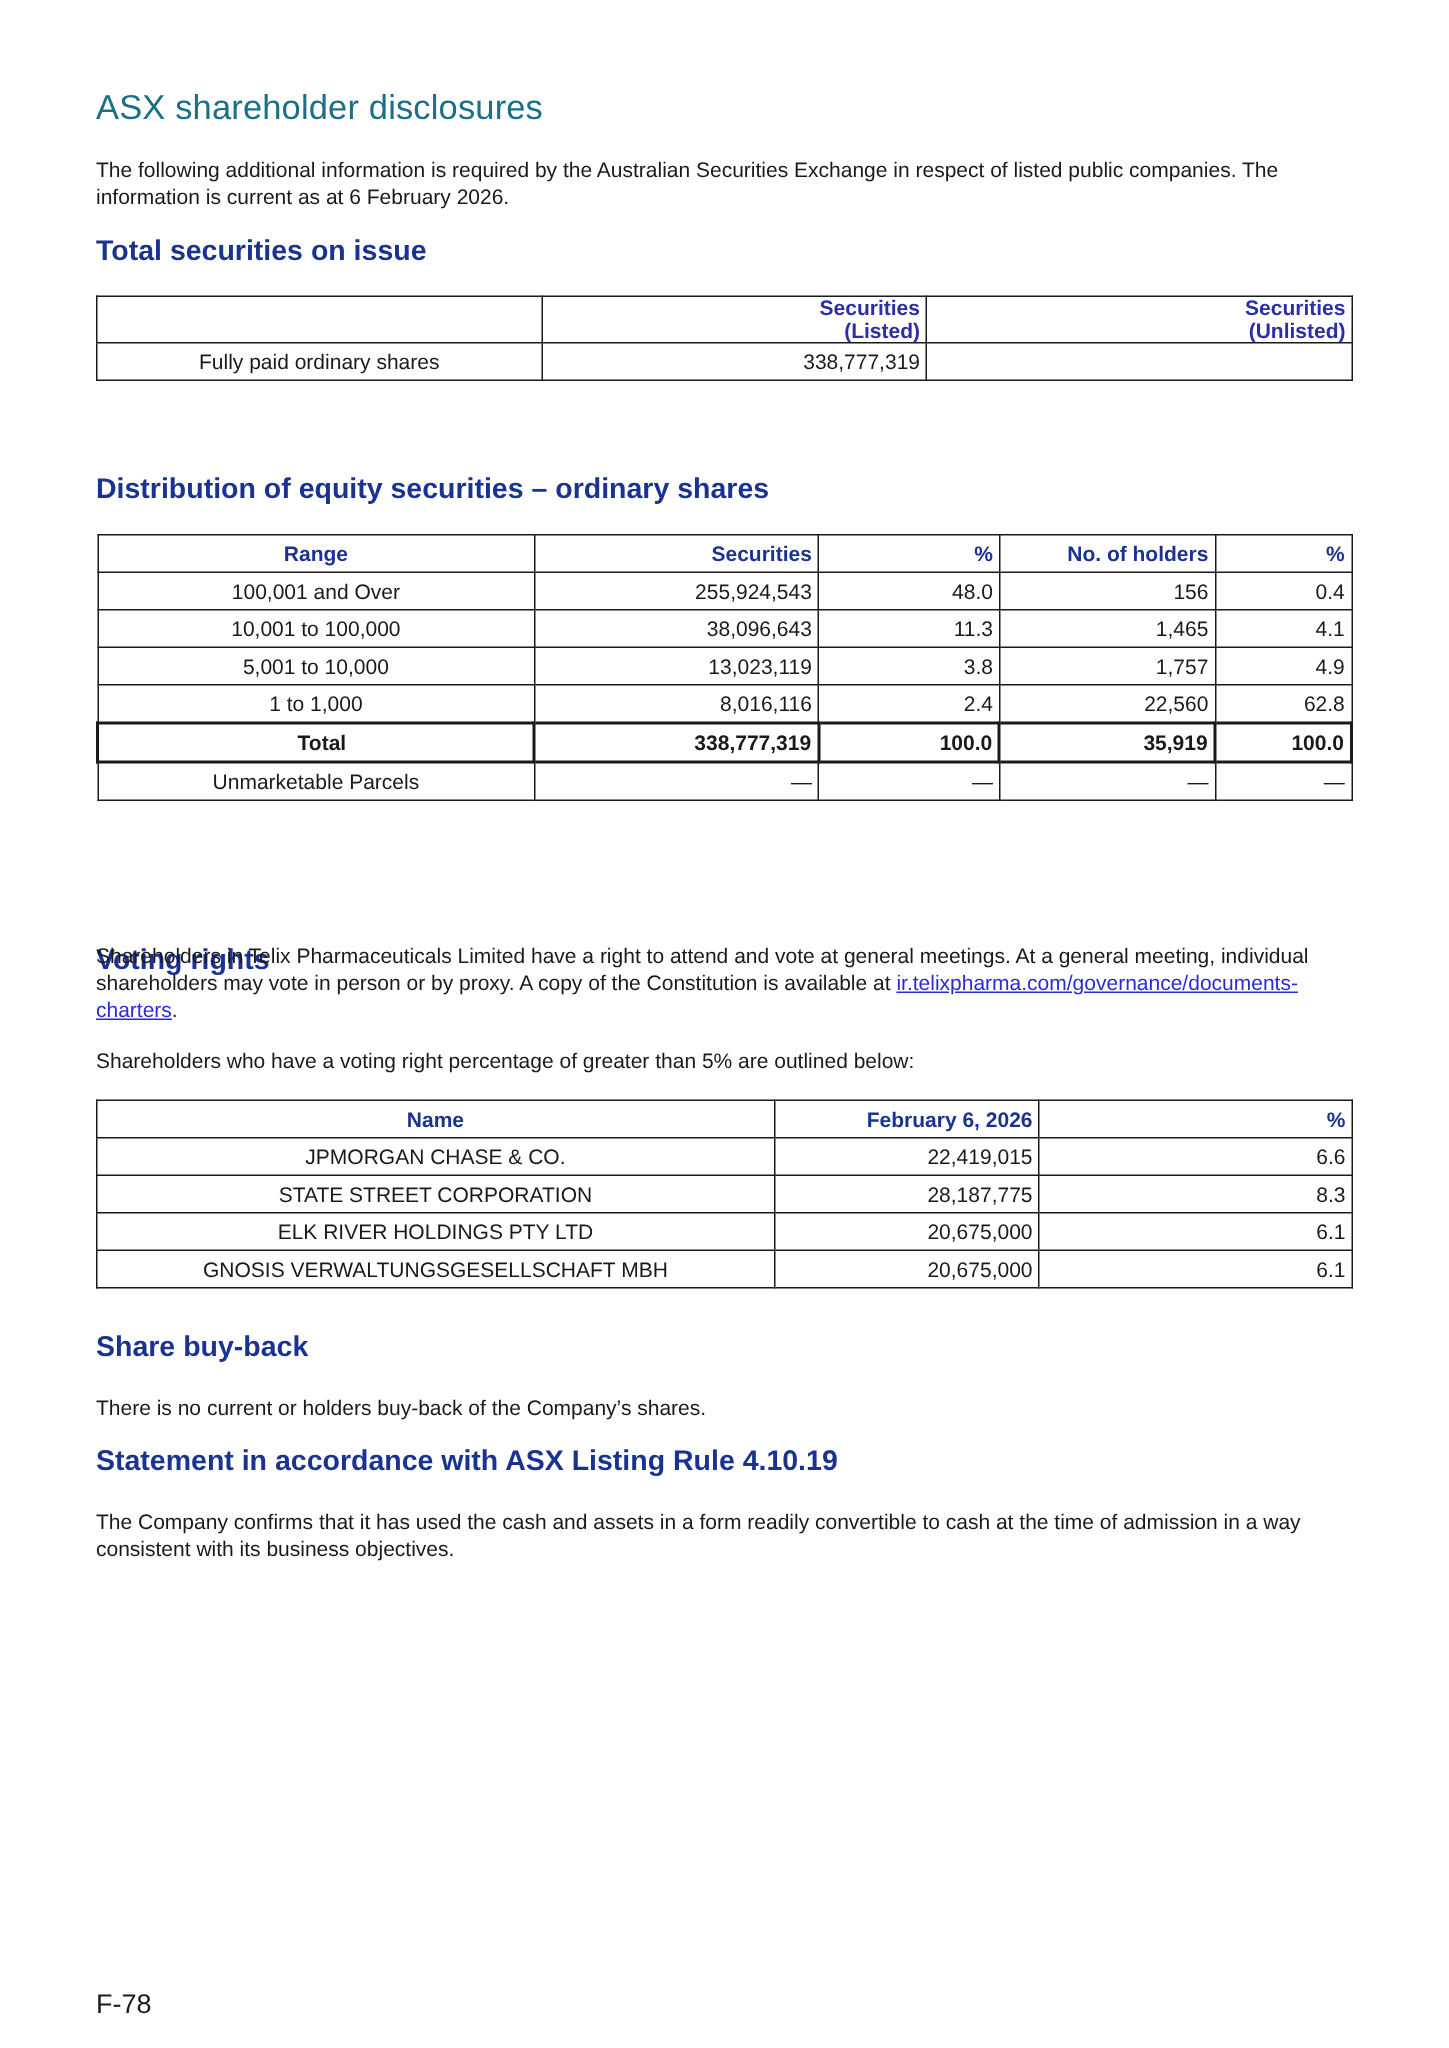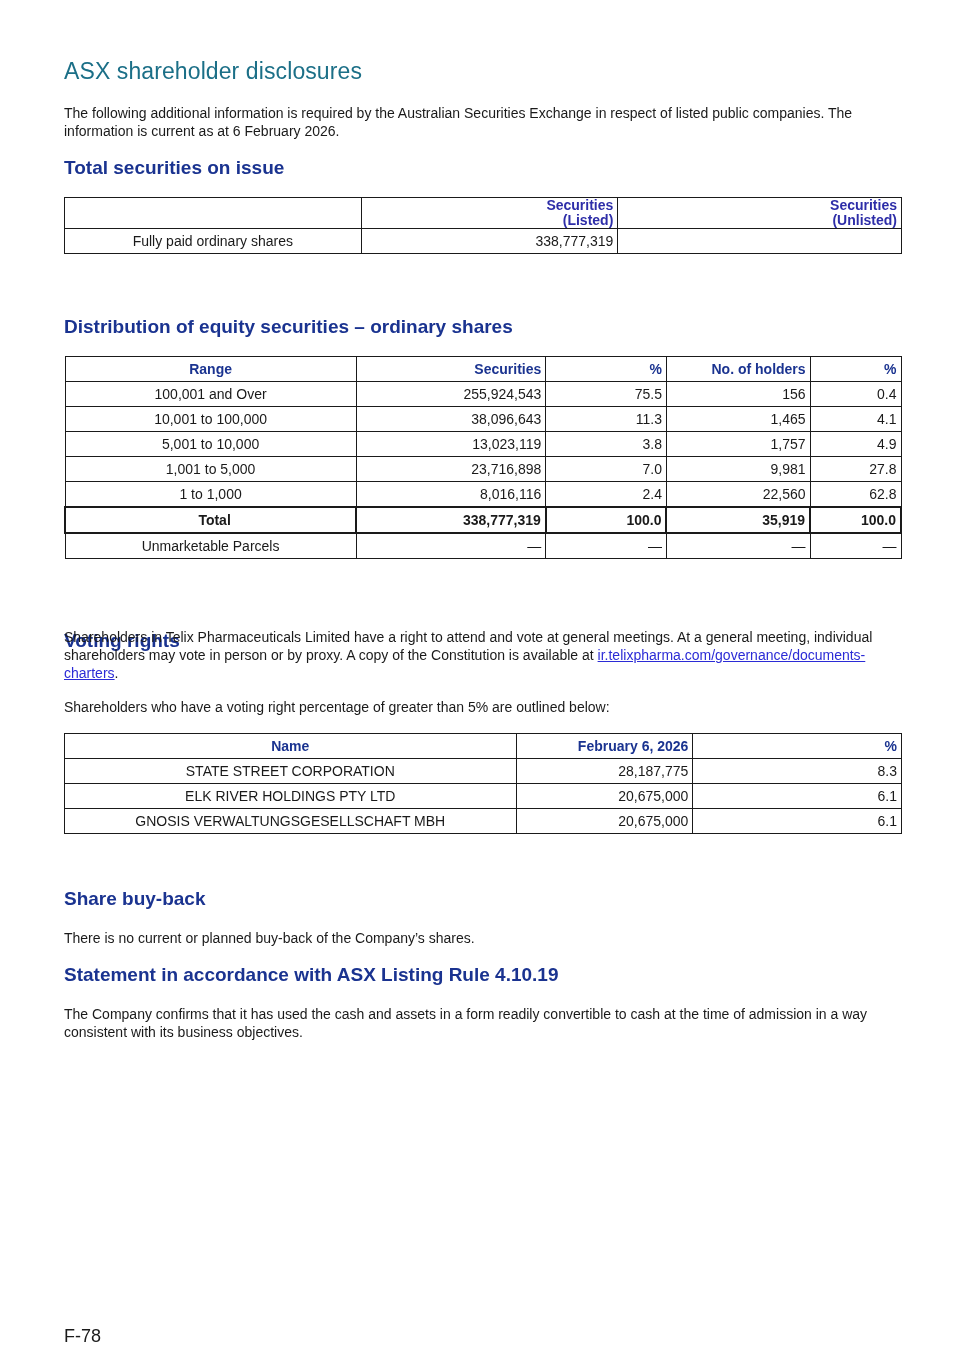--- a/index.html
+++ b/index.html
@@ -64,44 +64,37 @@
         <tr>
       <th class="txt">Range</th>
       <th class="num">Securities</th>
       <th class="num">%</th>
       <th class="num">No. of holders</th>
       <th class="num">%</th>
     </tr>
     <tr>
       <td class="txt">100,001 and Over</td>
       <td class="num">255,924,543</td>
-      <td class="num">75.5</td>
+      <td class="num">48.0</td>
       <td class="num">156</td>
       <td class="num">0.4</td>
     </tr>
     <tr>
       <td class="txt">10,001 to 100,000</td>
       <td class="num">38,096,643</td>
       <td class="num">11.3</td>
       <td class="num">1,465</td>
       <td class="num">4.1</td>
     </tr>
     <tr>
       <td class="txt">5,001 to 10,000</td>
       <td class="num">13,023,119</td>
       <td class="num">3.8</td>
       <td class="num">1,757</td>
       <td class="num">4.9</td>
-    </tr>
-    <tr>
-      <td class="txt">1,001 to 5,000</td>
-      <td class="num">23,716,898</td>
-      <td class="num">7.0</td>
-      <td class="num">9,981</td>
-      <td class="num">27.8</td>
     </tr>
     <tr>
       <td class="txt">1 to 1,000</td>
       <td class="num">8,016,116</td>
       <td class="num">2.4</td>
       <td class="num">22,560</td>
       <td class="num">62.8</td>
     </tr>
     <tr class="total">
       <td class="txt">Total</td>
@@ -132,39 +125,44 @@
         <col style="width:177px">
         <col style="width:209px">
       </colgroup>
     <tbody>
         <tr>
       <th class="txt">Name</th>
       <th class="num">February 6, 2026</th>
       <th class="num">%</th>
     </tr>
     <tr>
+      <td class="txt">JPMORGAN CHASE &amp; CO.</td>
+      <td class="num">22,419,015</td>
+      <td class="num">6.6</td>
+    </tr>
+    <tr>
       <td class="txt">STATE STREET CORPORATION</td>
       <td class="num">28,187,775</td>
       <td class="num">8.3</td>
     </tr>
     <tr>
       <td class="txt">ELK RIVER HOLDINGS PTY LTD</td>
       <td class="num">20,675,000</td>
       <td class="num">6.1</td>
     </tr>
     <tr>
       <td class="txt">GNOSIS VERWALTUNGSGESELLSCHAFT MBH</td>
       <td class="num">20,675,000</td>
       <td class="num">6.1</td>
     </tr>
   </tbody>
     </table>
 
   <h2 class="section abs" style="top:888px;">Share buy-back</h2>
 
-  <p class="body abs" style="top:929px;">There is no current or planned buy-back of the Company’s shares.</p>
+  <p class="body abs" style="top:929px;">There is no current or holders buy-back of the Company’s shares.</p>
 
   <h2 class="section abs" style="top:964px;">Statement in accordance with ASX Listing Rule 4.10.19</h2>
 
   <p class="body abs" style="top:1005px;">The Company confirms that it has used the cash and assets in a form readily convertible to cash at the time of admission in a way consistent with its business objectives.</p>
 </div>
 
 <div class="footer">F-78</div>
 
 </body></html>

